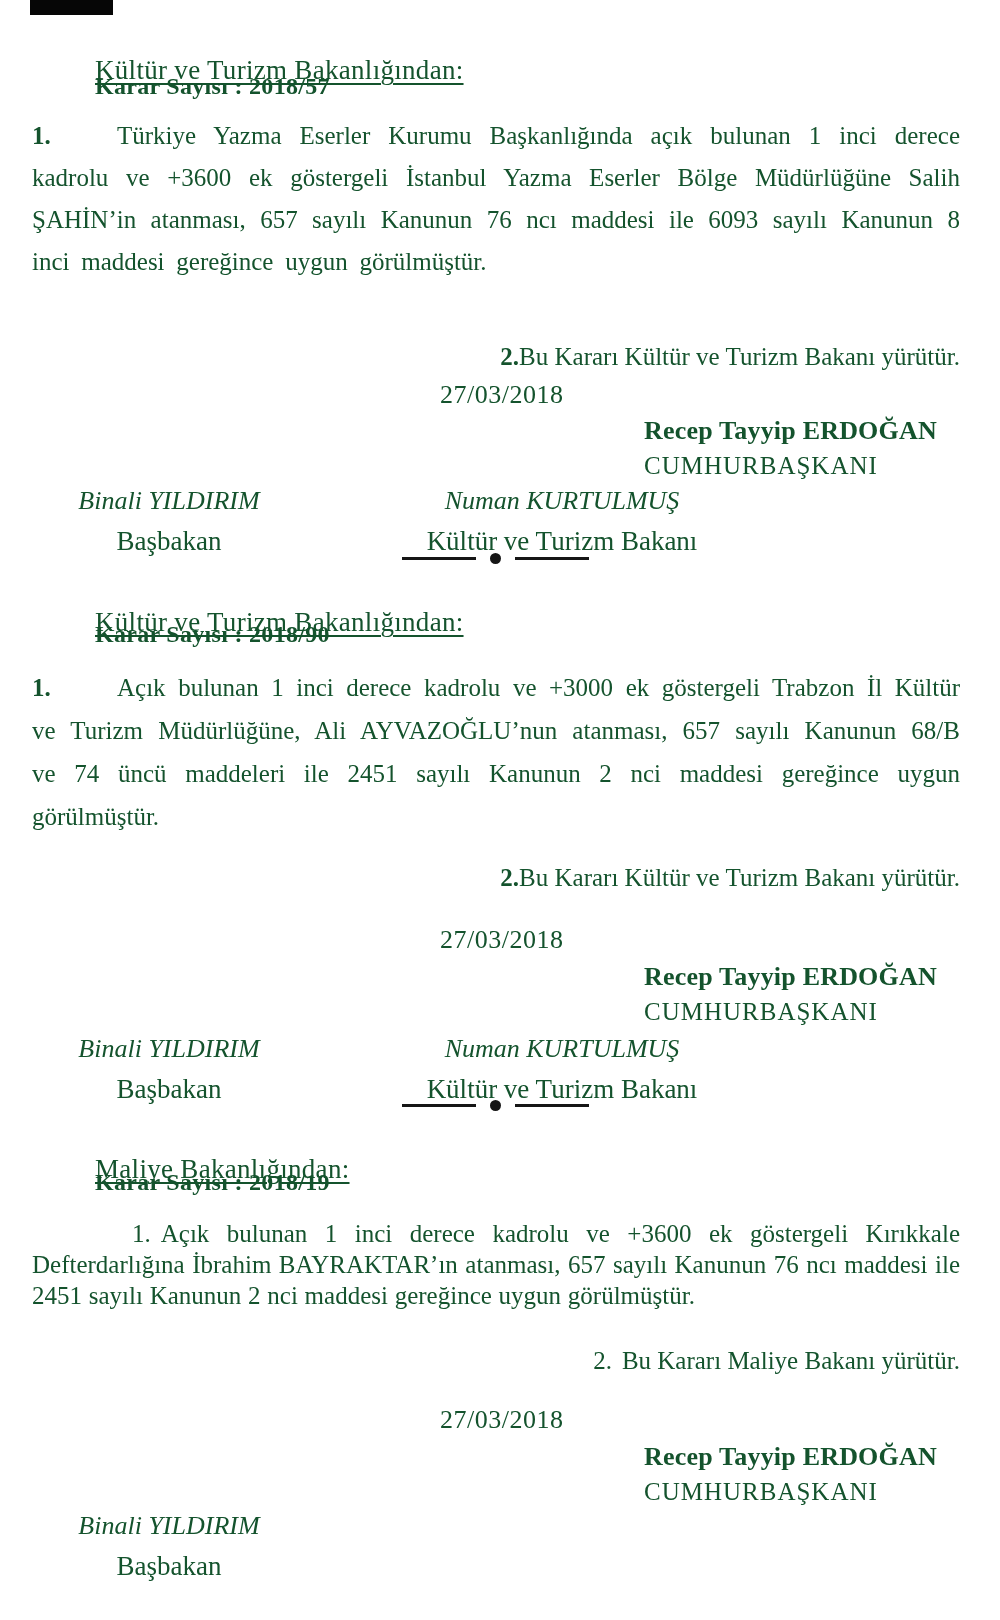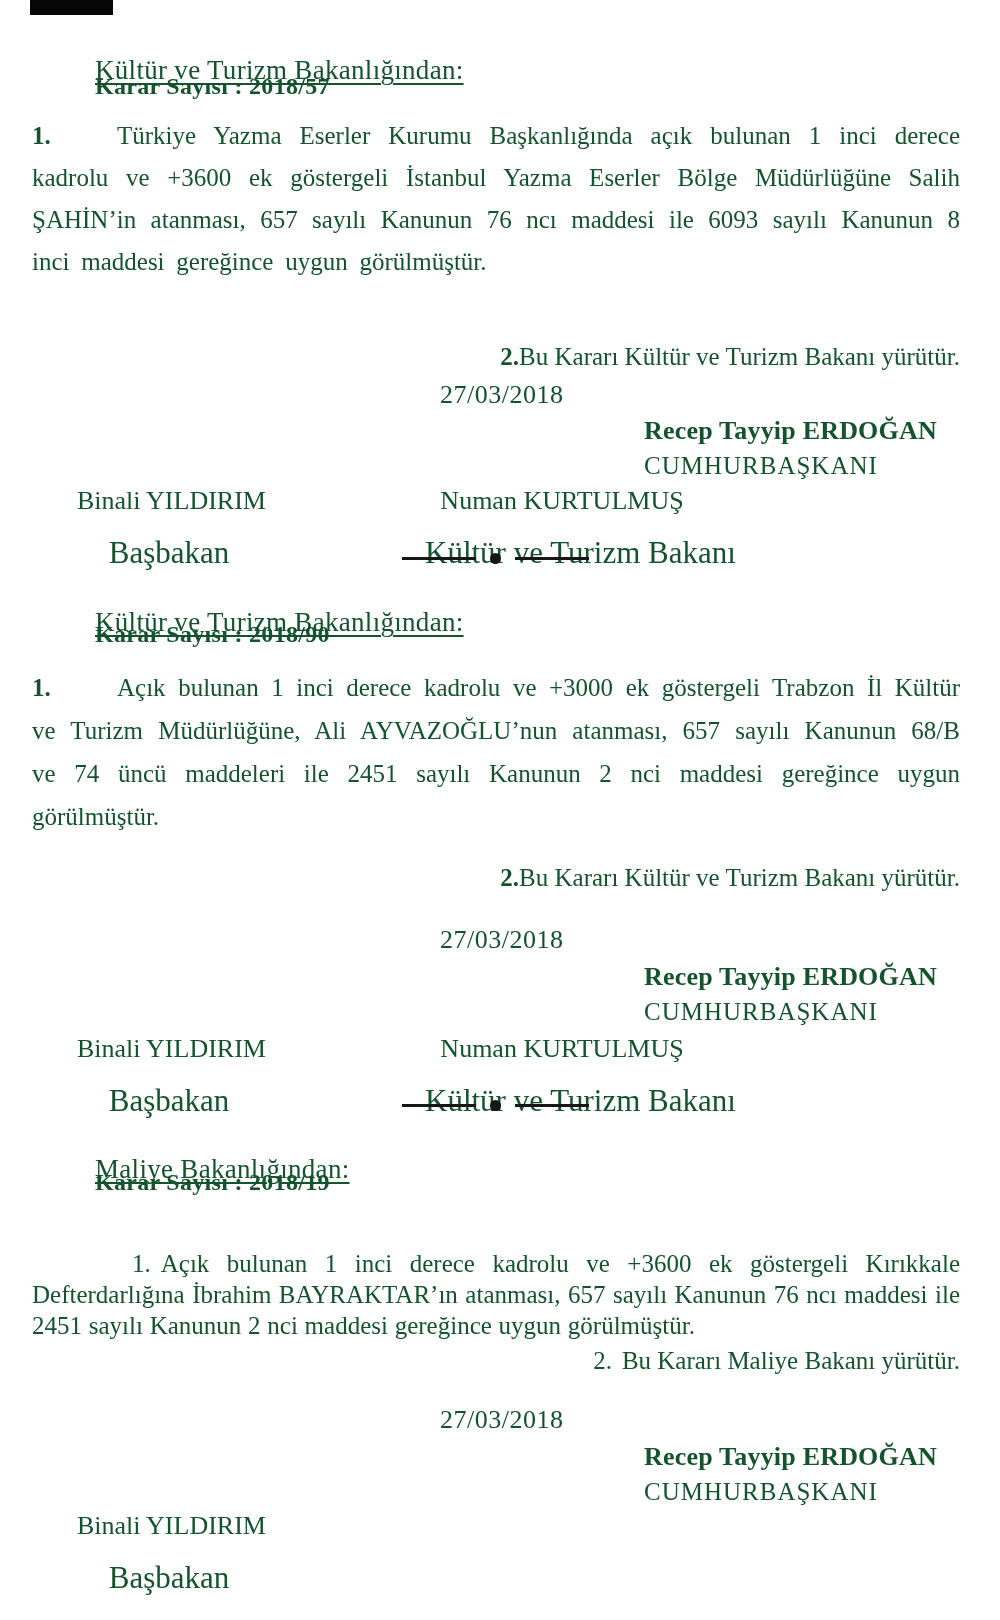--- a/index.html
+++ b/index.html
@@ -88,27 +88,28 @@
     letter-spacing: 1px;
   }
 
   .sig-col {
     position: absolute;
     text-align: center;
   }
   .sig-col.left-col { left: 77px; width: 184px; }
   .sig-col.mid-col { left: 425px; width: 274px; }
   .sig-name {
+    font-style: italic;
     font-size: 26px;
     line-height: 28px;
     white-space: nowrap;
   }
   .sig-title {
-    margin-top: 24px;
-    font-size: 31px;
+    margin-top: 13px;
+    font-size: 27px;
     line-height: 27px;
     white-space: nowrap;
   }
 
   .sep {
     position: absolute;
     left: 400px;
     width: 190px;
     display: flex;
     align-items: center;
@@ -143,21 +144,21 @@
   .s2-para1    { top: 666px; }
   .s2-item2    { top: 863px; }
   .s2-date     { top: 926px; }
   .s2-pres     { top: 963px; }
   .s2-sigs     { top: 1035px; }
   .s2-sep      { top: 1100px; }
 
   
   .s3-ministry { top: 1132px; }
   .s3-karar    { top: 1168px; }
-  .s3-para1    { top: 1218px; margin-top: 30px; }
+  .s3-para1    { top: 1218px; }
   .s3-item2    { top: 1346px; }
   .s3-date     { top: 1406px; }
   .s3-pres     { top: 1443px; }
   .s3-sigs     { top: 1512px; }
 </style>
 </head>
 <body>
 
 <div class="page">
 

